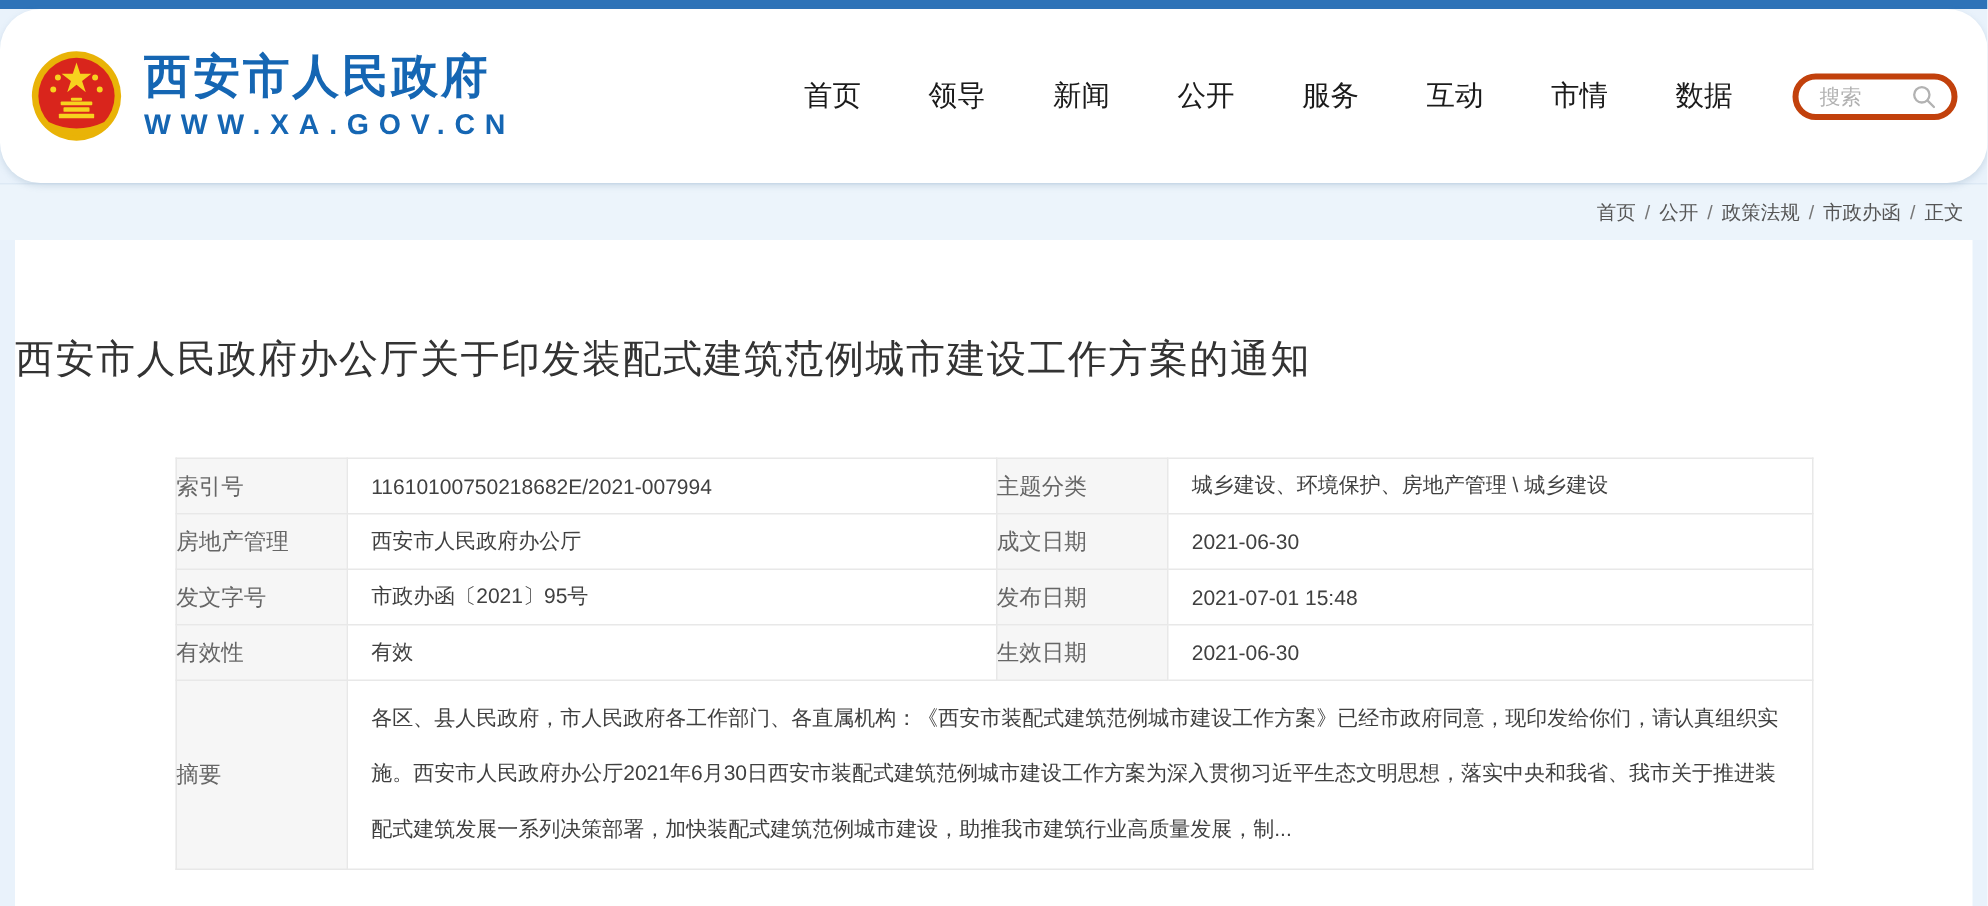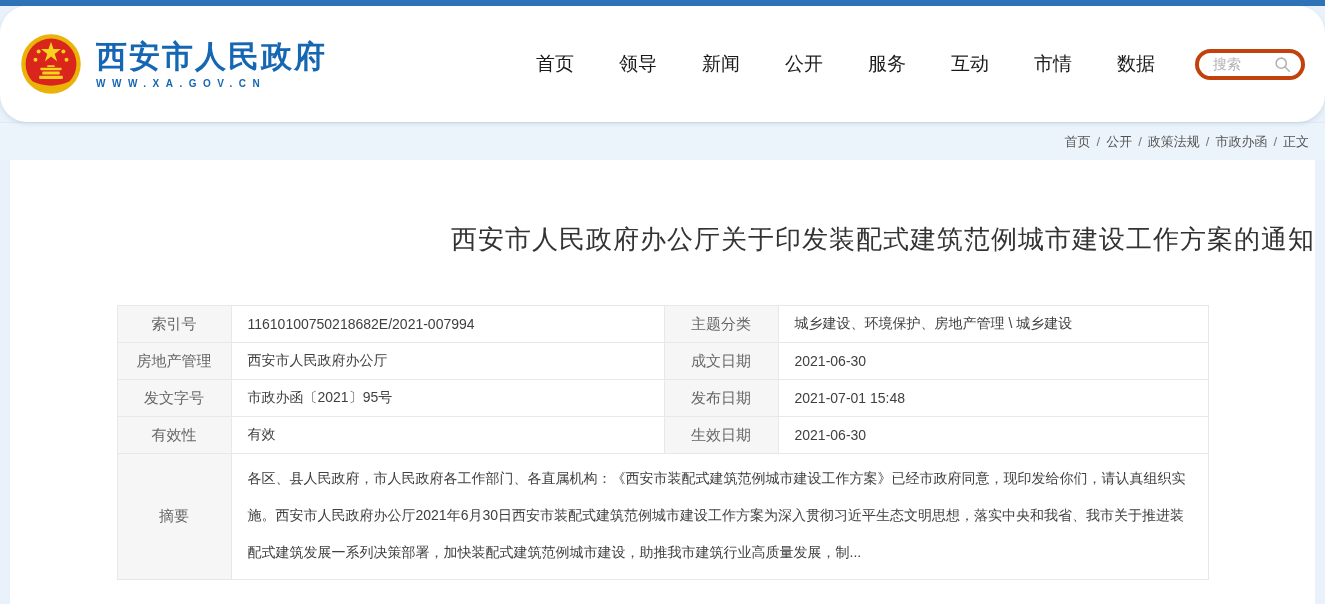--- a/index.html
+++ b/index.html
@@ -20,21 +20,21 @@
     position:relative; z-index:2;border-radius:27px;
   }
   .logo-group { display:flex; align-items:center; }
   .emblem { width:62px; height:62px; flex:0 0 auto; }
   .site-titles { margin-left:14px; }
   .site-name {
     color:#1566b3; font-size:31px; font-weight:bold;
     letter-spacing:2px; line-height:1.15;
   }
   .site-url {
-    color:#1566b3; font-size:10px; font-weight:bold;
+    color:#1566b3; font-size:19px; font-weight:bold;
     letter-spacing:6.5px; margin-top:4px;
   }
   .nav { display:flex; align-items:center; margin-left:auto; gap:45px; }
   .nav-item {
     font-size:19px; color:#1b1b1b; cursor:pointer; white-space:nowrap;
   }
   .search-box {
     margin-left:40px; width:110px; height:31px;
     border:4px solid #c2410c; border-radius:16px;
     display:flex; align-items:center; padding:0 10px 0 14px;
@@ -57,35 +57,35 @@
   }
   .crumb-band .crumb { cursor:pointer; }
   .crumb-band .sep { margin:0 6px; color:#777; }
 
   
   .card {
     background:#ffffff; margin:0 10px; flex:1 1 auto;
     padding-top:62px;
   }
   .doc-title {
-    text-align:right; font-size:26px; color:#333;
+    text-align:left; font-size:26px; color:#333;
     font-weight:500; letter-spacing:1px;
   }
 
   
   .info-table {
     width:1092px; margin:48px auto 0 auto;
     border-collapse:collapse; table-layout:fixed;
     font-size:14px;
   }
   .info-table td {
     border:1px solid #e8e8e8; height:37px; vertical-align:middle;
   }
   .info-table td.lbl {
-    background:#f6f6f6; color:#666; text-align:center;
+    background:#f6f6f6; color:#666; text-align:left;
     width:114px; font-size:15px;
   }
   .info-table td.val {
     color:#404040; padding-left:16px; font-size:14px;
   }
   .info-table td.summary {
     padding:6px 18px 8px 16px; line-height:37px; color:#404040;
     font-size:14px;
   }
 </style>

